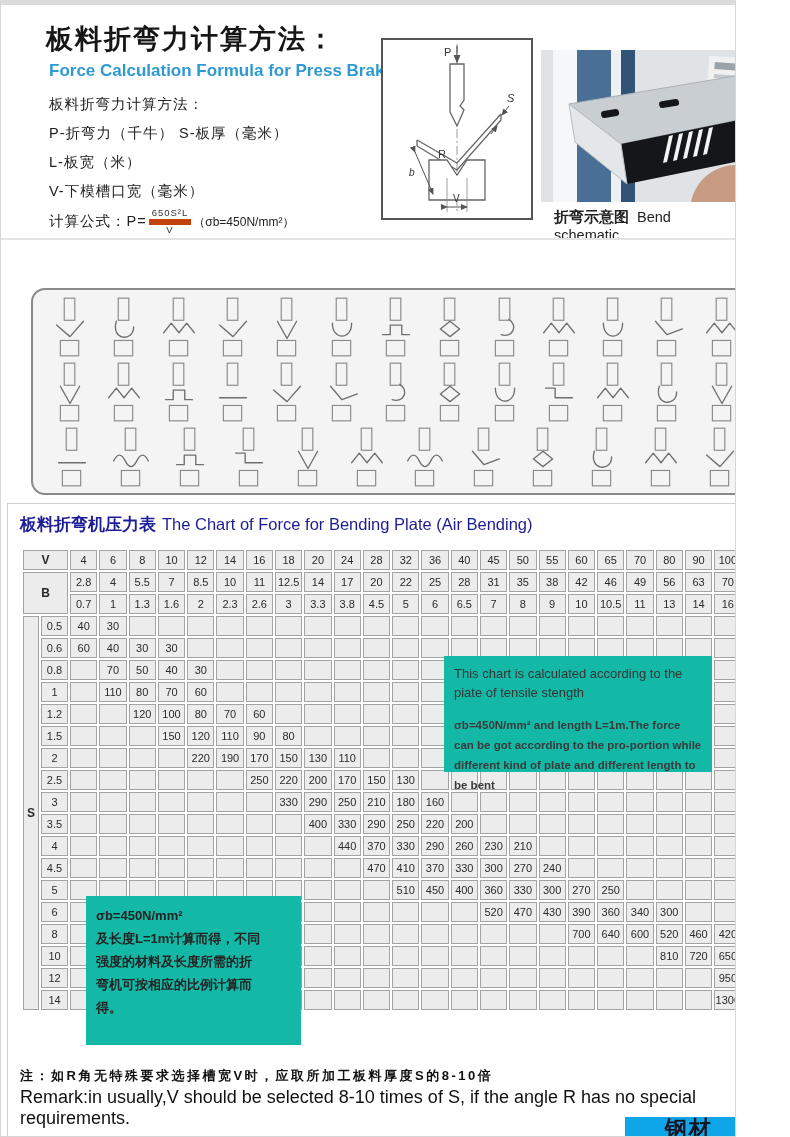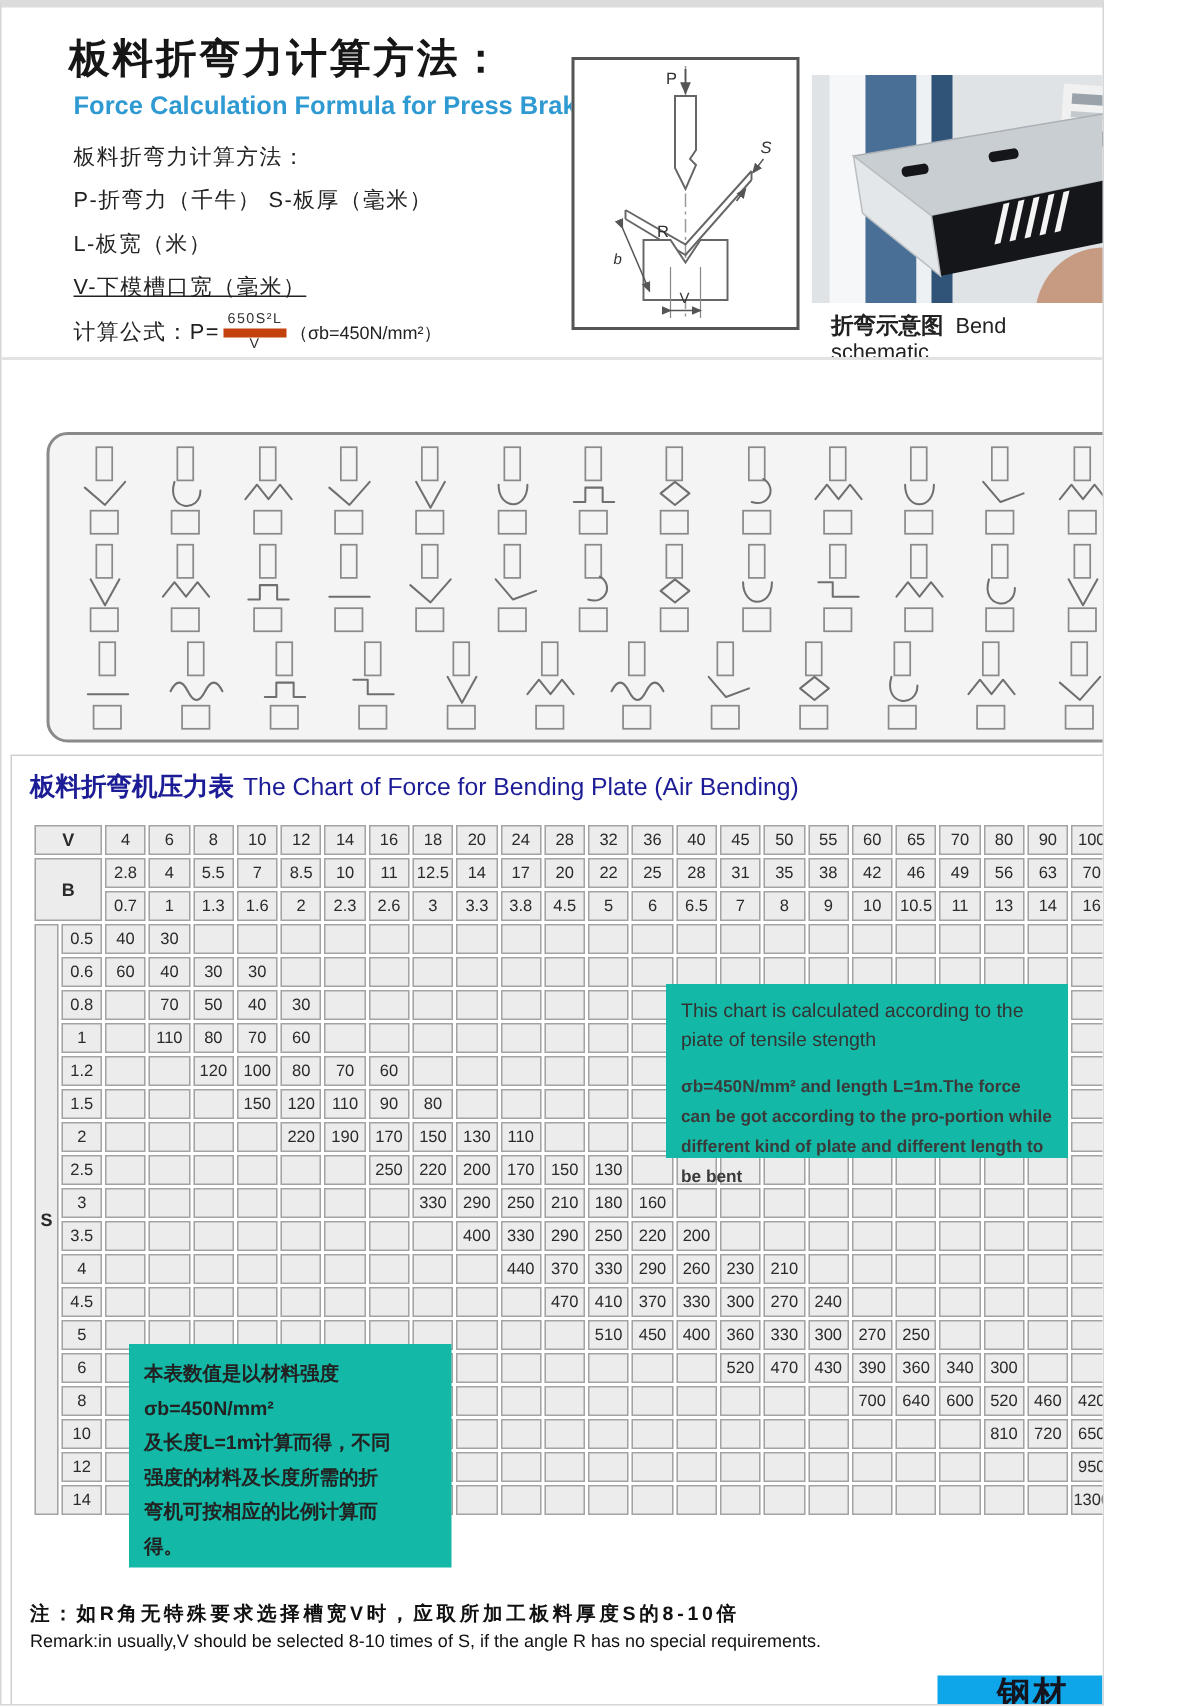--- a/index.html
+++ b/index.html
@@ -4,21 +4,21 @@
 <style>
   * { margin:0; padding:0; box-sizing:border-box; }
   body { background:#fff; font-family:"Liberation Sans","DejaVu Sans",sans-serif; }
   .page { position:relative; width:736px; height:1137px; background:#fff; overflow:hidden;
           border:1px solid #d6d6d6; border-top:5px solid #dcdcdc; }
 
   
   .t-zh { position:absolute; left:45px; top:16px; font-size:27px; font-weight:bold; color:#161616; letter-spacing:2px; }
   .t-en { position:absolute; left:48px; top:54px; font-size:17px; font-weight:bold; color:#2f9ad2; }
   .spec { position:absolute; left:48px; font-size:14.5px; color:#222; letter-spacing:1px; }
-  .spec.l0{ top:90px; } .spec.l1{ top:119px; } .spec.l2{ top:148px; } .spec.l3{ top:177px;text-decoration:underline; }
+  .spec.l0{ top:90px; } .spec.l1{ top:119px; } .spec.l2{ top:148px; } .spec.l3{ top:177px; }
   .formula { position:absolute; left:48px; top:203px; font-size:14.5px; color:#222; letter-spacing:1px; }
   .formula .small { font-size:12px; letter-spacing:0; }
   .frac { display:inline-block; vertical-align:middle; text-align:center; font-size:9.5px; line-height:1.15; margin:0 2px; color:#333; }
   .frac .num { display:block; border-bottom:6px solid #c2410c; padding:0 3px; }
 
   .diagram-box { position:absolute; left:380px; top:33px; width:152px; height:182px; border:2px solid #555; background:#fff; }
   .photo { position:absolute; left:540px; top:45px; width:248px; height:152px; overflow:hidden; }
   .photo-cap { position:absolute; left:553px; top:203px; font-size:14.5px; color:#222; }
   .photo-cap .zh { font-weight:bold; font-size:15px; margin-right:8px; }
 
@@ -46,21 +46,21 @@
   table.force th.lab, table.force td.lab { font-weight:bold; font-size:12px; }
   table.force col.c-s { width:16px; } table.force col.c-sv { width:27px; }
 
   .callout { position:absolute; background:#14b8a6; color:#333; }
   .callout-en { left:436px; top:152px; width:268px; height:116px; padding:9px 10px; }
   .callout-en .p1 { font-size:13px; line-height:1.45; margin-bottom:8px; }
   .callout-en .p2 { font-size:11.5px; font-weight:bold; line-height:1.75; color:#3a3a3a;margin-top:12px; }
   .callout-zh { left:78px; top:392px; width:215px; height:149px; padding:8px 10px; font-size:13px; font-weight:bold; line-height:23px; color:#222; }
 
   .note-zh { position:absolute; left:12px; top:563px; font-size:13px; font-weight:bold; color:#111; letter-spacing:2.5px; }
-  .note-en { position:absolute; left:12px; top:583px; font-size:12px; color:#111; }
+  .note-en { position:absolute; left:12px; top:583px; font-size:18px; color:#111; }
 
   
   .logo { position:absolute; left:624px; top:1072px; display:flex; align-items:center; background:#0ea5e9;margin-top:40px; }
   .logo-text { margin-left:8px; }
   .logo-text .zh { font-size:22px; font-weight:bold; color:#15151f; letter-spacing:2px; line-height:1.1; }
   .logo-text .en { font-size:10px; font-weight:bold; color:#4a4a4a; letter-spacing:2px; }
 
   svg text { font-family:"Liberation Sans","DejaVu Sans",sans-serif; }
 </style>
 </head>
@@ -963,21 +963,20 @@
           </tr>
         </tbody>
       </table>
 
     <div class="callout callout-en">
       <div class="p1">This chart is calculated according to the piate of tensile stength</div>
       <div class="p2">σb=450N/mm²  and length L=1m.The force can be got according to the pro-portion while different kind of plate and different length to be bent</div>
     </div>
 
     <div class="callout callout-zh" id="callout-zh">
-        <div>本表数值是以材料强度</div>
         <div>σb=450N/mm²</div>
         <div>及长度L=1m计算而得，不同</div>
         <div>强度的材料及长度所需的折</div>
         <div>弯机可按相应的比例计算而</div>
         <div>得。</div>
       </div>
 
     <div class="note-zh">注：如R角无特殊要求选择槽宽V时，应取所加工板料厚度S的8-10倍</div>
     <div class="note-en">Remark:in usually,V should be selected 8-10 times of S, if the angle R has no special requirements.</div>
   </div>

